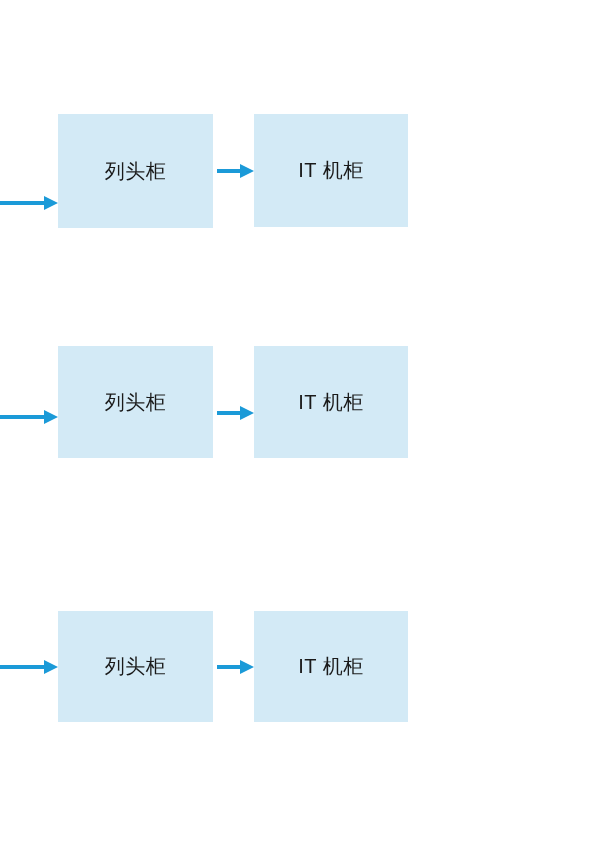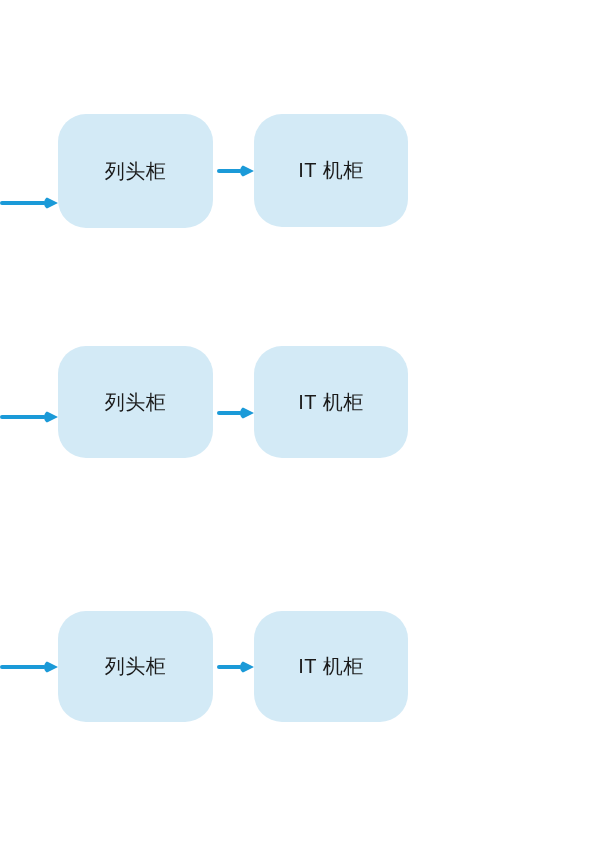--- a/index.html
+++ b/index.html
@@ -1,20 +1,20 @@
 <!DOCTYPE html>
 <html style="--box-fill: #d3eaf6; --arrow-color: #1b9ad8; --label-color: #1a1a1a;"><head>
 <meta charset="utf-8">
 <style>
   :root {
     --box-fill: #d3eaf6;
     --arrow-color: #1b9ad8;
     --label-color: #1a1a1a;
   }
-  * { margin: 0; padding: 0; box-sizing: border-box; border-radius: 28px; }
+  * { margin: 0; padding: 0; box-sizing: border-box; }
   html, body { width: 600px; height: 857px; background: #ffffff; overflow: hidden; }
   .canvas {
     position: relative;
     width: 600px;
     height: 857px;
     background: #ffffff;
     font-family: "Liberation Sans", "DejaVu Sans", sans-serif;
   }
   .node {
     position: absolute;

